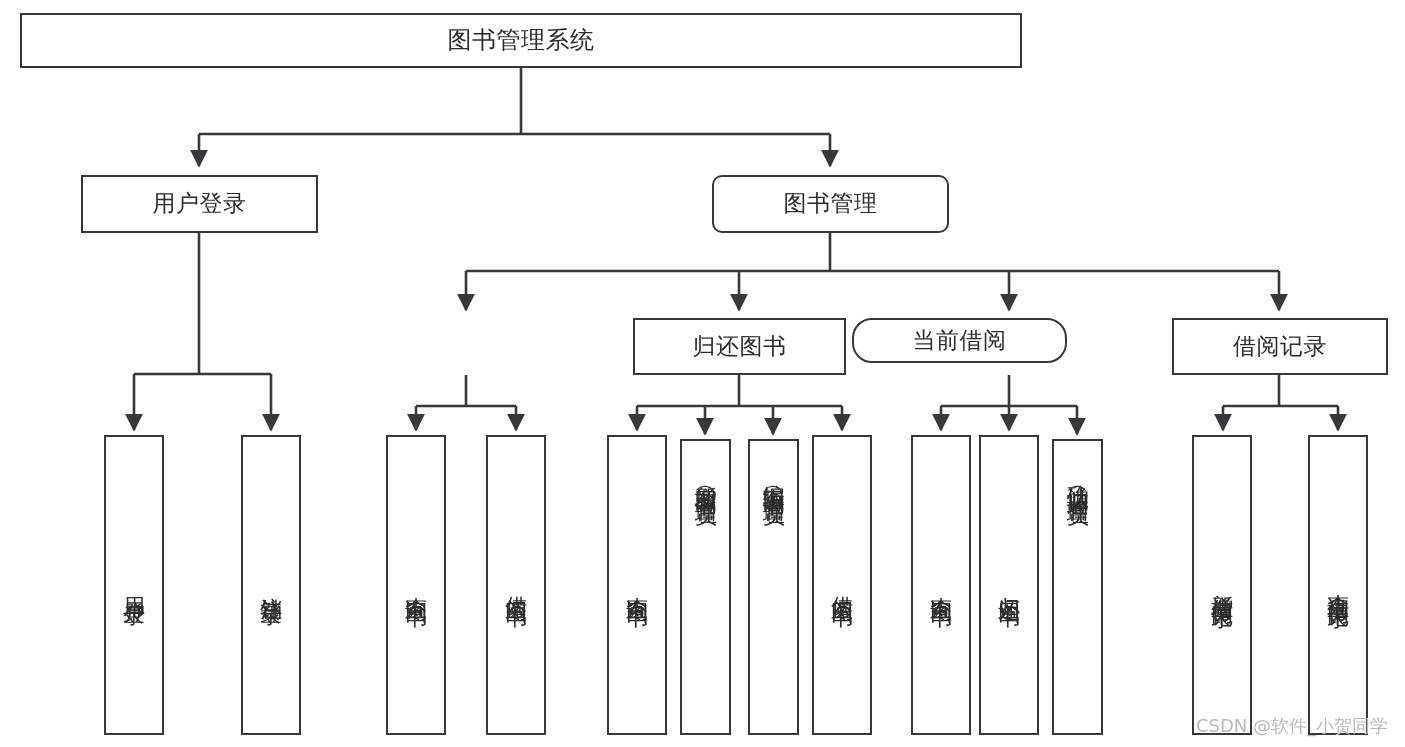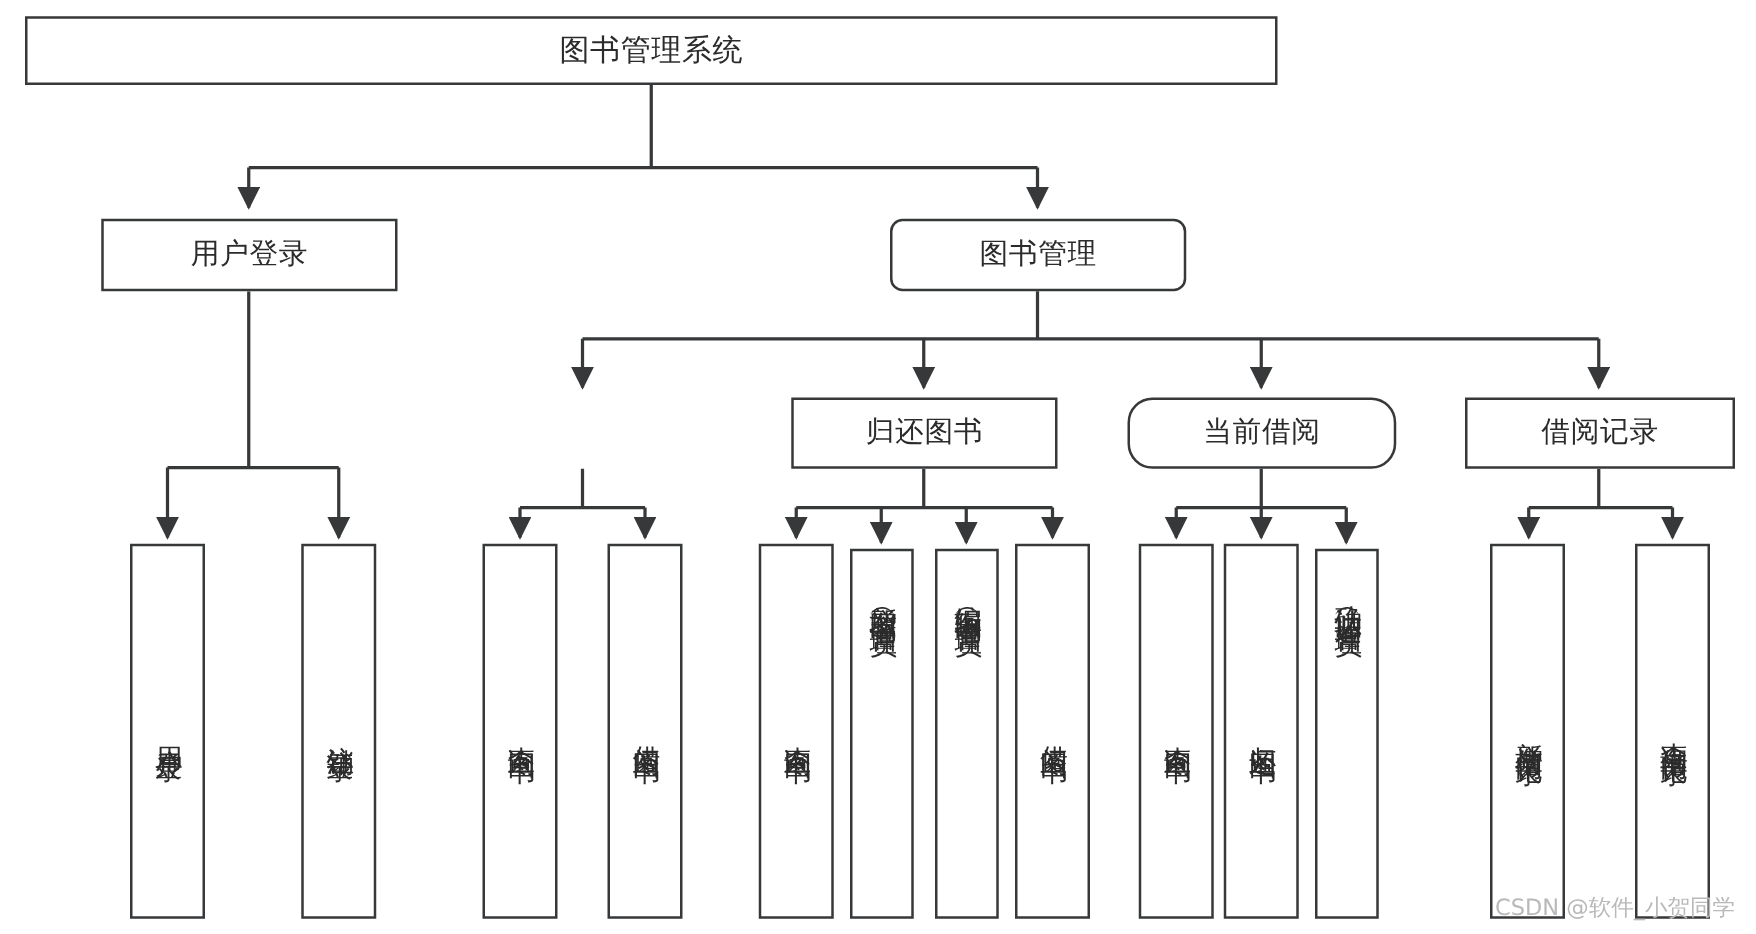--- a/index.html
+++ b/index.html
@@ -142,21 +142,21 @@
   <div class="node horiz" style="left:81px; top:175px; width:237px; height:58px;">
     <span class="label">用户登录</span>
   </div>
   <div class="node horiz" style="left:712px; top:175px; width:237px; height:58px;border-radius:10px;">
     <span class="label">图书管理</span>
   </div>
 
   <div class="node horiz" style="left:633px; top:318px; width:213px; height:57px;">
     <span class="label">归还图书</span>
   </div>
-  <div class="node horiz" style="left:902px; top:318px; width:215px; height:57px;border-radius:20px;">
+  <div class="node horiz" style="left:852px; top:318px; width:215px; height:45px;border-radius:20px;">
     <span class="label">当前借阅</span>
   </div>
   <div class="node horiz" style="left:1172px; top:318px; width:216px; height:57px;justify-content:center;">
     <span class="label">借阅记录</span>
   </div>
 
   <div class="node vert mid" style="left:104px; top:435px; width:60px; height:300px;">
     <span class="label">用户登录</span>
   </div>
   <div class="node vert mid" style="left:241px; top:435px; width:60px; height:300px;">

